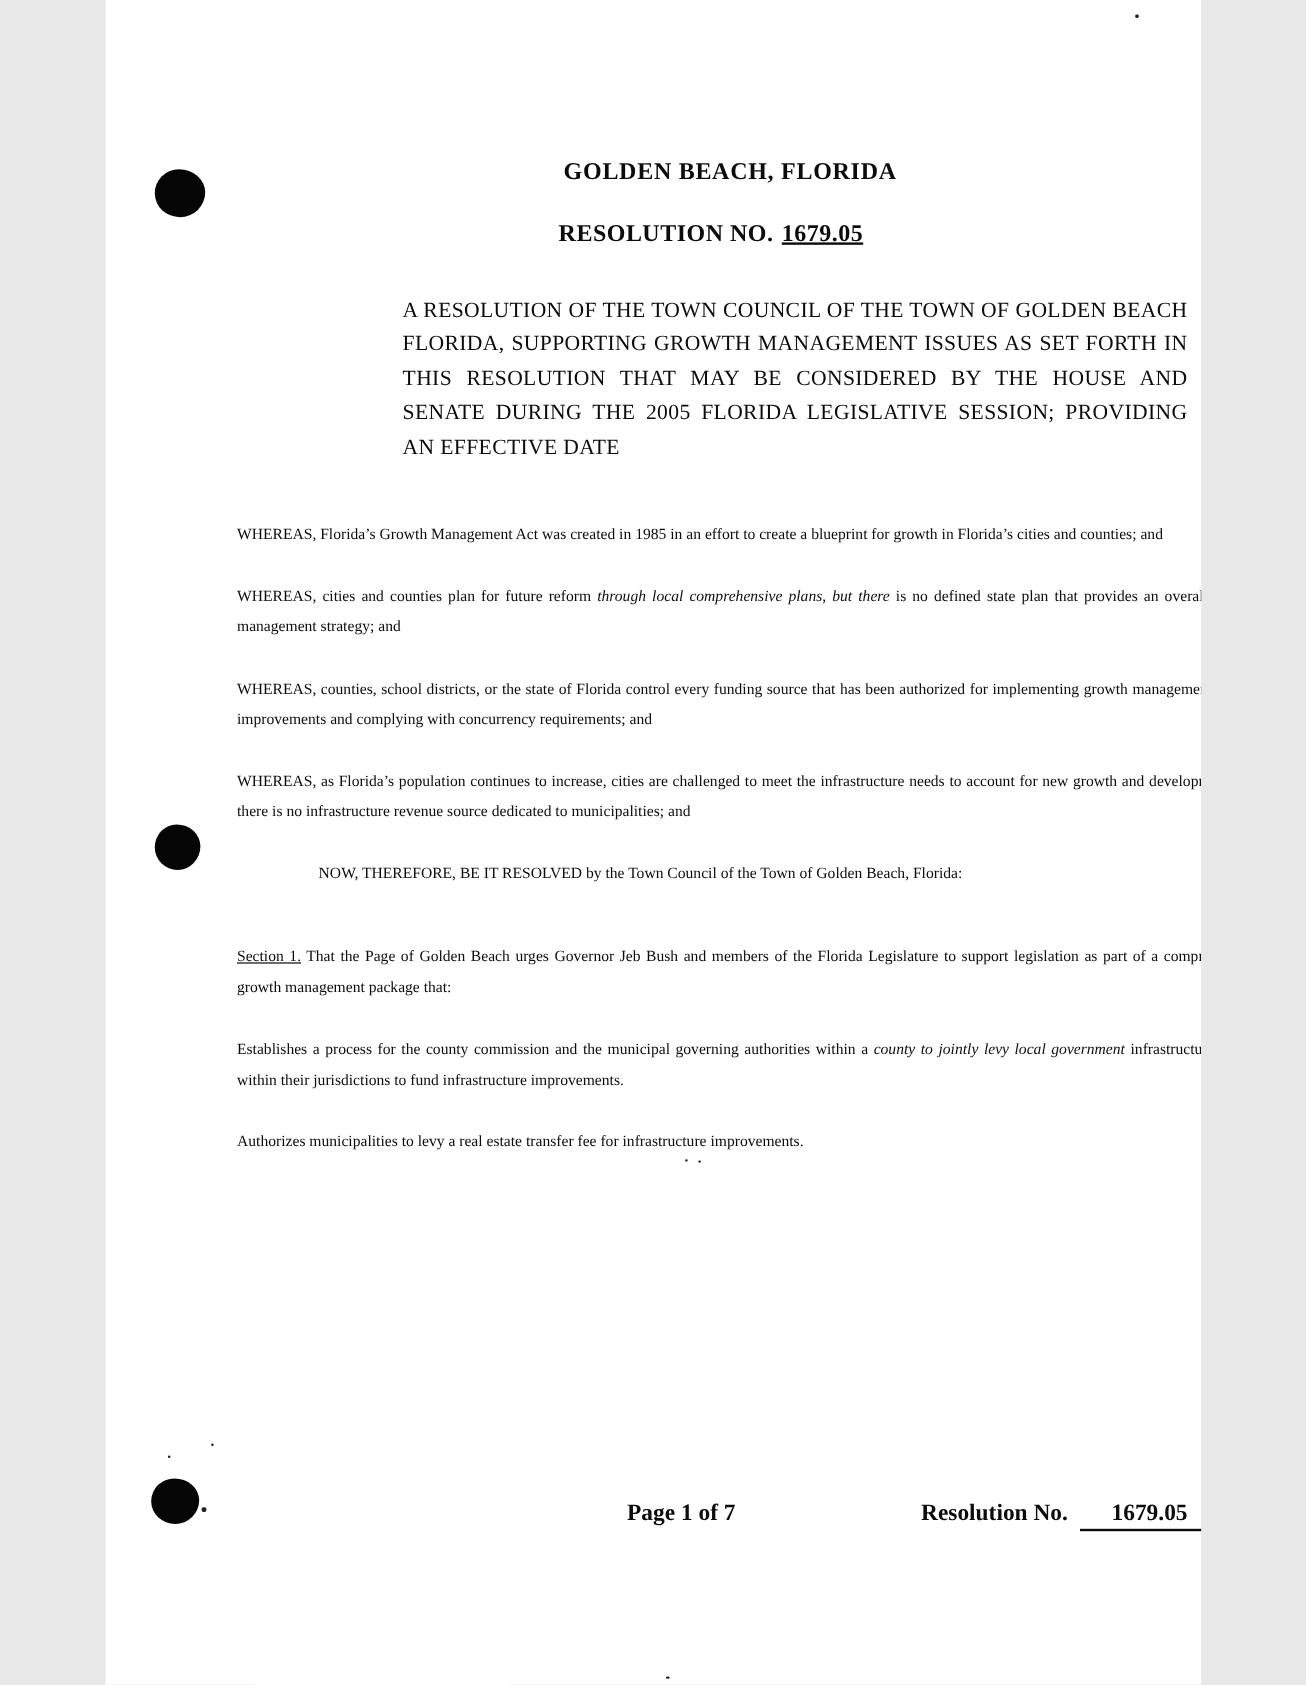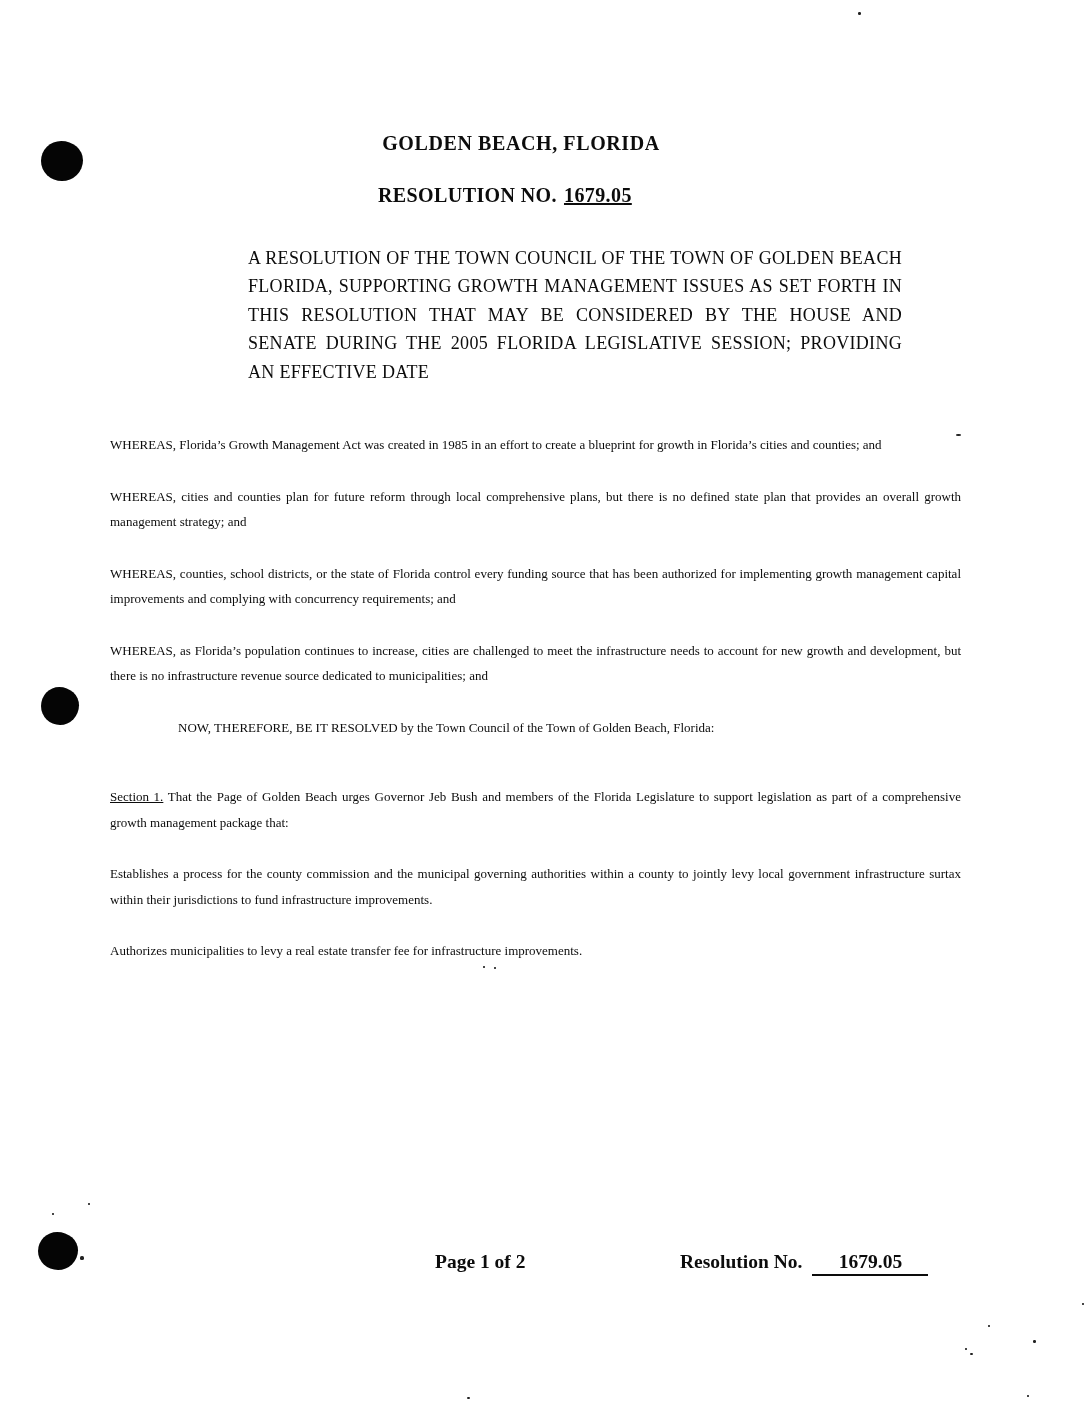--- a/index.html
+++ b/index.html
@@ -2,21 +2,21 @@
 <html><head>
 <meta charset="utf-8">
 <style>
   html, body {
     margin: 0;
     padding: 0;
     background: #e8e8e8;
   }
   .page {
     position: relative;
-    width: 1088px;
+    width: 913px;
     height: 1404px;
     margin: 0 auto;
     background: #ffffff;
     color: #0c0c0c;
     font-family: "Liberation Serif", "DejaVu Serif", serif;
     overflow: hidden;
   }
   
   .doc-title {
     position: absolute;
@@ -61,21 +61,21 @@
     width: 851px;
     font-size: 13px;
     line-height: 25.5px;
   }
   .para {
     text-align: justify;
     margin: 0 0 26px 0;
   }
   .para.sp-large { margin-bottom: 44px; }
   .para.indent-first { text-indent: 68px; }
-  .seg-italic { }
+  .seg-italic { font-style: italic; }
   .seg-underline { text-decoration: underline; }
   
   .footer {
     position: absolute;
     top: 1251px;
     left: 0;
     width: 1088px;
     height: 30px;
     font-size: 19.5px;
     font-weight: bold;
@@ -136,21 +136,21 @@
       <div class="para"><span class="">WHEREAS, cities and counties plan for future reform </span><span class="seg-italic ">through local comprehensive plans, but there</span><span class=""> is no defined state plan that provides an overall growth management strategy; and</span></div>
       <div class="para"><span class="">WHEREAS, counties, school districts, or the state of Florida control every funding source that has been authorized for implementing growth management capital improvements and complying with concurrency requirements; and</span></div>
       <div class="para"><span class="">WHEREAS, as Florida’s population continues to increase, cities are challenged to meet the infrastructure needs to account for new growth and development, but there is no infrastructure revenue source dedicated to municipalities; and</span></div>
       <div class="para indent-first sp-large"><span class="">NOW, THEREFORE, BE IT RESOLVED by the Town Council of the Town of Golden Beach, Florida:</span></div>
       <div class="para"><span class="seg-underline">Section 1.</span><span class=""> That the Page of Golden Beach urges Governor Jeb Bush and members of the Florida Legislature to support legislation as part of a comprehensive growth management package that:</span></div>
       <div class="para"><span class="">Establishes a process for the county commission and the municipal governing authorities within a </span><span class="seg-italic ">county to jointly levy local government</span><span class=""> infrastructure surtax within their jurisdictions to fund infrastructure improvements.</span></div>
       <div class="para"><span class="">Authorizes municipalities to levy a real estate transfer fee for infrastructure improvements.</span></div>
     </div>
 
   <div class="footer">
-    <span class="page-ind">Page 1 of 2</span>
+    <span class="page-ind">Page 1 of 7</span>
     <span class="footer-res">
       <span>Resolution No.</span><span class="res-num-u">1679.05</span>
     </span>
   </div>
 
   <div id="specks">
       <div class="speck" style="left: 858px; top: 12px; width: 3px; height: 3px;"></div>
       <div class="speck" style="left: 956px; top: 434px; width: 5px; height: 2px;"></div>
       <div class="speck" style="left: 483px; top: 966px; width: 2px; height: 2px;"></div>
       <div class="speck" style="left: 494px; top: 967px; width: 2px; height: 2px;"></div>

